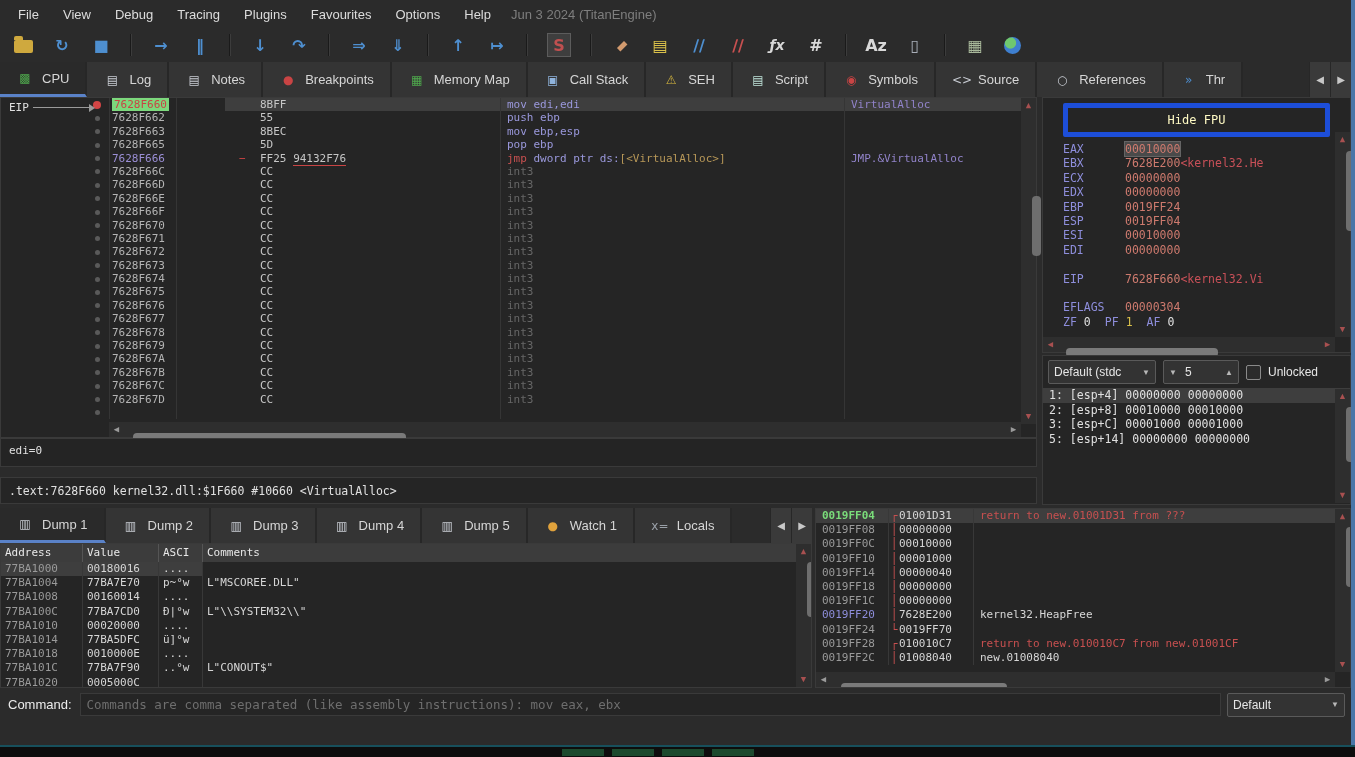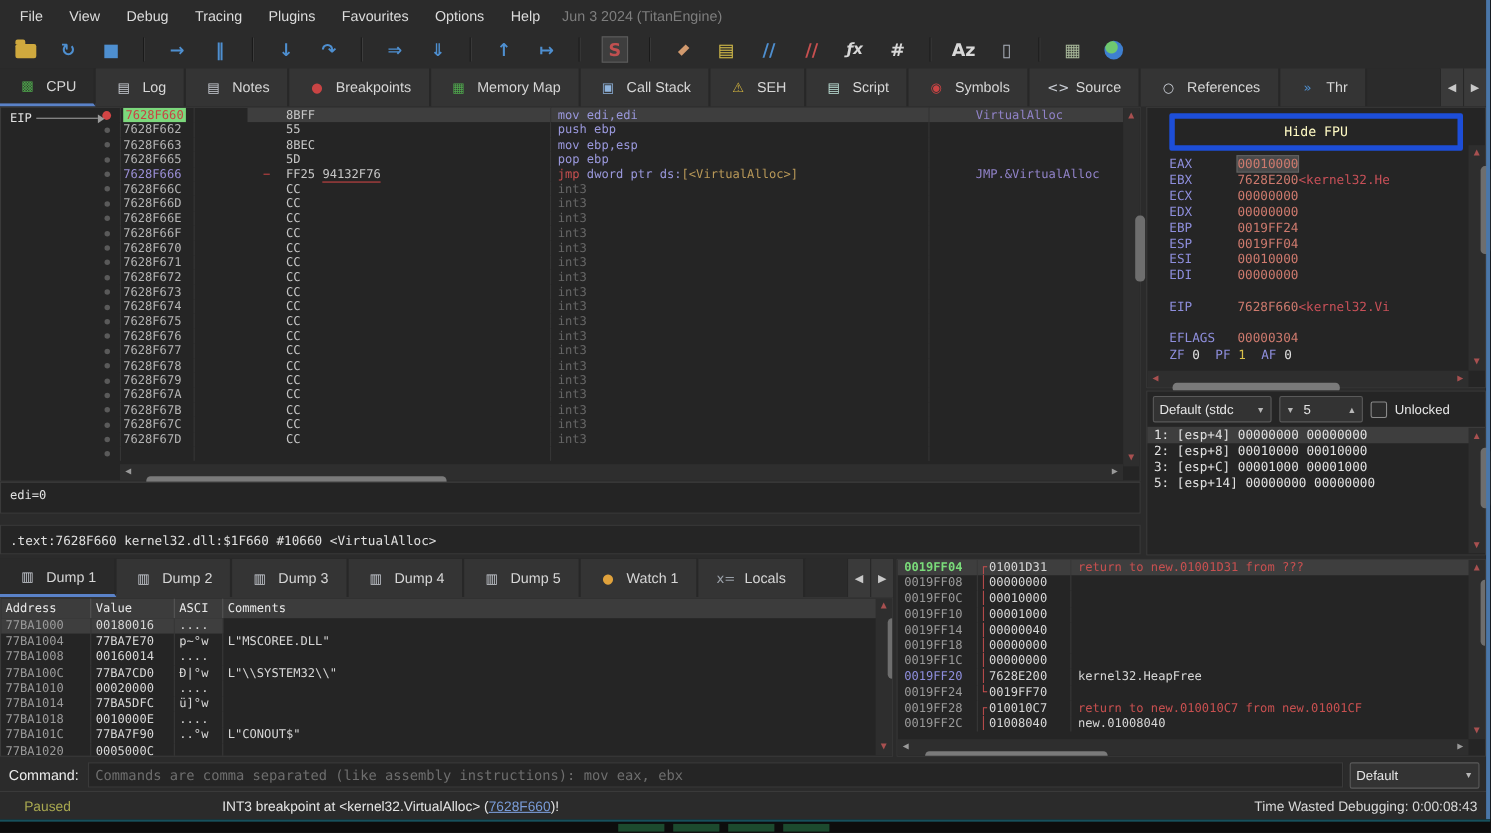--- a/index.html
+++ b/index.html
@@ -52,21 +52,21 @@
   .dot-gray{width:5px;height:5px;background:#5A5A5A;}
   .c-addr{width:64px;border-right:1px solid #353535;color:#B4B4B4;padding-left:2px;}
   .addr-eip{background:#7CD87C;color:#C94444;display:inline-block;padding:0 2px;}
   .addr-purple{color:#9B8FD6;}
   .c-bytes{width:276px;border-right:1px solid #353535;color:#C6C6C6;padding-left:14px;box-sizing:border-box;margin-left:48px;}
   .dash{display:inline-block;width:21px;color:#C94444;}
   .b-under{border-bottom:1px solid #C94444;}
   .c-instr{width:344px;border-right:1px solid #353535;padding-left:6px;box-sizing:border-box;}
   .c-cmt{flex:1;padding-left:6px;}
   .asm-blue{color:#9A98DC;} .asm-red{color:#C75050;} .asm-gold{color:#B89858;} .asm-gray{color:#666666;}
-  .cmt-purple{color:#9183C9;margin-left:36px;}
+  .cmt-purple{color:#9183C9;}
 
   
   .vscroll{position:absolute;width:15px;background:#2E2E2E;display:flex;flex-direction:column;align-items:center;}
   .hscroll{position:absolute;height:15px;background:#2E2E2E;display:flex;align-items:center;}
   .sarrow{font-size:9px;line-height:15px;width:15px;height:15px;text-align:center;color:#9A9A9A;flex:none;}
   .sarrow.red{color:#A85050;}
   .vthumb{width:9px;background:#6E6E6E;border-radius:4px;flex:none;}
   .hthumb{height:9px;background:#7A7A7A;border-radius:4px;flex:none;}
   .vtrack,.htrack{flex:1;position:relative;}
 
@@ -887,27 +887,20 @@
 
   <div class="cmdbar">
     <span class="cmd-label">Command:</span>
     <input class="cmd-input" placeholder="Commands are comma separated (like assembly instructions): mov eax, ebx" style="">
     <div class="combo cmd-combo">
       <span>Default</span>
       <span class="caret">▼</span>
     </div>
   </div>
 
-  <div class="statusbar">
-    <span class="paused">Paused</span>
-    <span class="status-msg">
-      <span>INT3 breakpoint at &lt;kernel32.VirtualAlloc&gt; (</span><span class="status-link">7628F660</span><span>)!</span>
-    </span>
-    <span class="time-wasted">Time Wasted Debugging: 0:00:08:43</span>
-  </div>
 
   <div class="right-edge"></div>
   <div class="bottombar">
     <i style="left:562px;width:42px;"></i>
       <i style="left:612px;width:42px;"></i>
     <i style="left:662px;width:42px;"></i>
       <i style="left:712px;width:42px;"></i>
   </div>
 
 </div>

